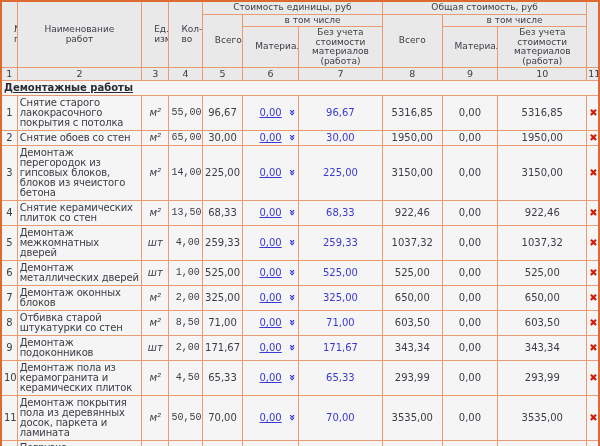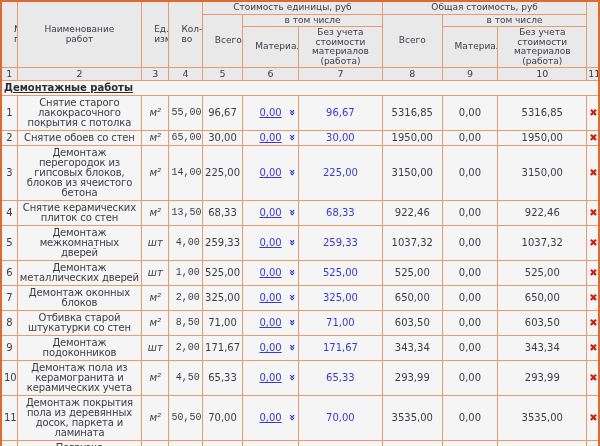--- a/index.html
+++ b/index.html
@@ -37,21 +37,21 @@
     text-align:center;
   }
   .est tbody td{
     font-size:10px;
     line-height:10px;
     padding:2px 2px;
     vertical-align:middle;
     background:#f5f5f5;
   }
   .c-no{text-align:center;font-size:9.5px;}
-  .c-name{font-size:9.5px;letter-spacing:-0.15px;text-align:center;padding-left:3px;}
+  .c-name{font-size:9.5px;letter-spacing:-0.15px;text-align:left;padding-left:3px;}
   .c-unit{text-align:center;font-style:italic;}
   .c-qty{text-align:right;padding-right:4px;font-family:Liberation Mono, monospace;}
   .c-num{text-align:center;}
   .c-mat{position:relative;text-align:center;}
   .lnk{color:#3a3ad0;text-decoration:underline;cursor:pointer;}
   .lnk2{color:#3a3ad0;text-decoration:none;cursor:pointer;}
   .chev{
     position:absolute;right:2px;top:50%;
     transform:translateY(-55%) rotate(90deg);
     color:#2b2bd0;font-weight:bold;font-size:11px;line-height:1;
@@ -306,21 +306,21 @@
     </td>
     <td class="c-num">343,34</td>
     <td class="c-num">0,00</td>
     <td class="c-num">343,34</td>
     <td class="c-del">
       <span class="del">✖</span>
     </td>
   </tr>
       <tr>
     <td class="c-no">10</td>
-    <td class="c-name">Демонтаж пола из керамогранита и керамических учета</td>
+    <td class="c-name">Демонтаж пола из керамогранита и керамических плиток</td>
     <td class="c-unit">м²</td>
     <td class="c-qty">4,50</td>
     <td class="c-num">65,33</td>
     <td class="c-mat">
       <span class="lnk">0,00</span>
       <span class="chev">»</span>
     </td>
     <td class="c-num">
       <span class="lnk2">65,33</span>
     </td>

